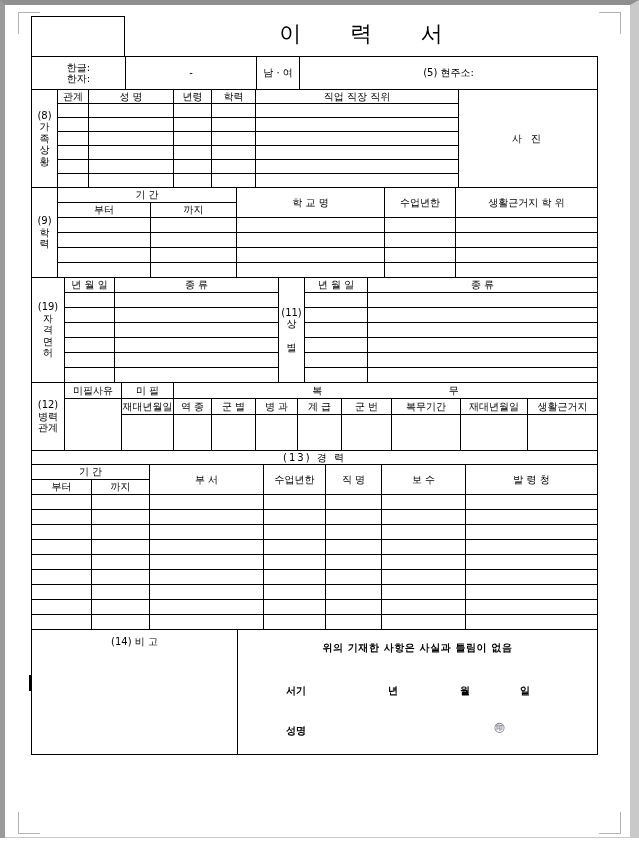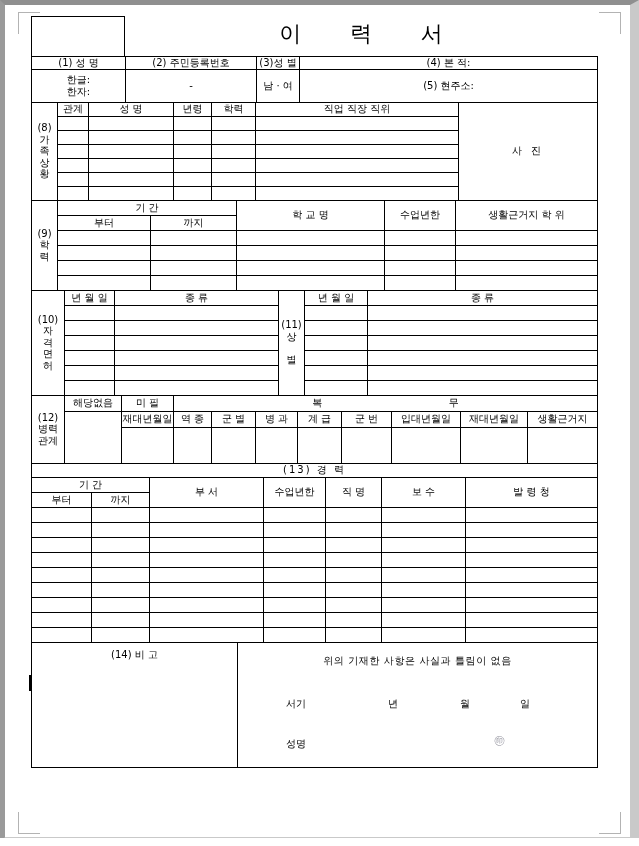--- a/index.html
+++ b/index.html
@@ -131,20 +131,21 @@
     letter-spacing: 0.2em;
   }
 
   .remark-box {
     height: 118px;
   }
   .sign-area {
     height: 118px;
     position: relative;
     font-size: 10px;
+    font-weight: bold;
   }
   .sign-line1 {
     position: absolute; left: 0; right: 0; top: 12px;
     text-align: center; letter-spacing: 0.06em;
   }
   .sign-line2 {
     position: absolute; left: 0; right: 0; top: 55px;
     text-align: left;
   }
   .sign-line3 {
@@ -187,26 +188,20 @@
           <col style="width:66px">
           <col style="width:40px">
         <col style="width:25px">
           <col style="width:43px">
           <col style="width:44px">
         <col style="width:50px">
           <col style="width:60px">
           <col style="width:144px">
       </colgroup>
       <tbody>
-          <tr>
-        <td>(1)  성      명</td>
-        <td colspan="3">(2) 주민등록번호</td>
-        <td>(3)성 별</td>
-        <td colspan="4" class="l">(4) 본   적:</td>
-      </tr>
       <tr>
         <td class="l tp" style="height:32px">
           <div>한글:</div>
           <div>한자:</div>
         </td>
         <td colspan="3">-</td>
         <td>남 · 여</td>
         <td colspan="4" class="l">(5) 현주소:</td>
       </tr>
     </tbody>
@@ -344,21 +339,21 @@
         <col style="width:33px">
           <col style="width:50px">
           <col style="width:164px">
         <col style="width:26px">
           <col style="width:63px">
           <col style="width:230px">
       </colgroup>
       <tbody>
           <tr>
         <td rowspan="7" class="vlabel">
-          <span>(10)</span>
+          <span>(19)</span>
           <span>자</span>
           <span>격</span>
           <span>면</span>
           <span>허</span>
         </td>
         <td style="height:14px">년 월 일</td>
         <td>종       류</td>
         <td rowspan="7" class="vlabel">
           <span>(11)</span>
           <span>상</span>
@@ -421,37 +416,37 @@
         <col style="width:67px">
           <col style="width:70px">
       </colgroup>
       <tbody>
           <tr>
         <td rowspan="3" class="vlabel">
           <span>(12)</span>
           <span>병력</span>
           <span>관계</span>
         </td>
-        <td style="height:15px">해당없음</td>
+        <td style="height:15px">미필사유</td>
         <td class="l">미      필</td>
         <td colspan="8">
           <span>복</span>
           <span style="display:inline-block;width:120px"></span>
           <span>무</span>
         </td>
       </tr>
       <tr>
         <td rowspan="2"></td>
         <td style="height:15px">재대년월일</td>
         <td>역 종</td>
         <td>군 별</td>
         <td>병 과</td>
         <td>계 급</td>
         <td>군  번</td>
-        <td>입대년월일</td>
+        <td>복무기간</td>
         <td>재대년월일</td>
         <td>생활근거지</td>
       </tr>
       <tr>
         <td style="height:35px"></td>
         <td></td>
         <td></td>
         <td></td>
         <td></td>
         <td></td>

